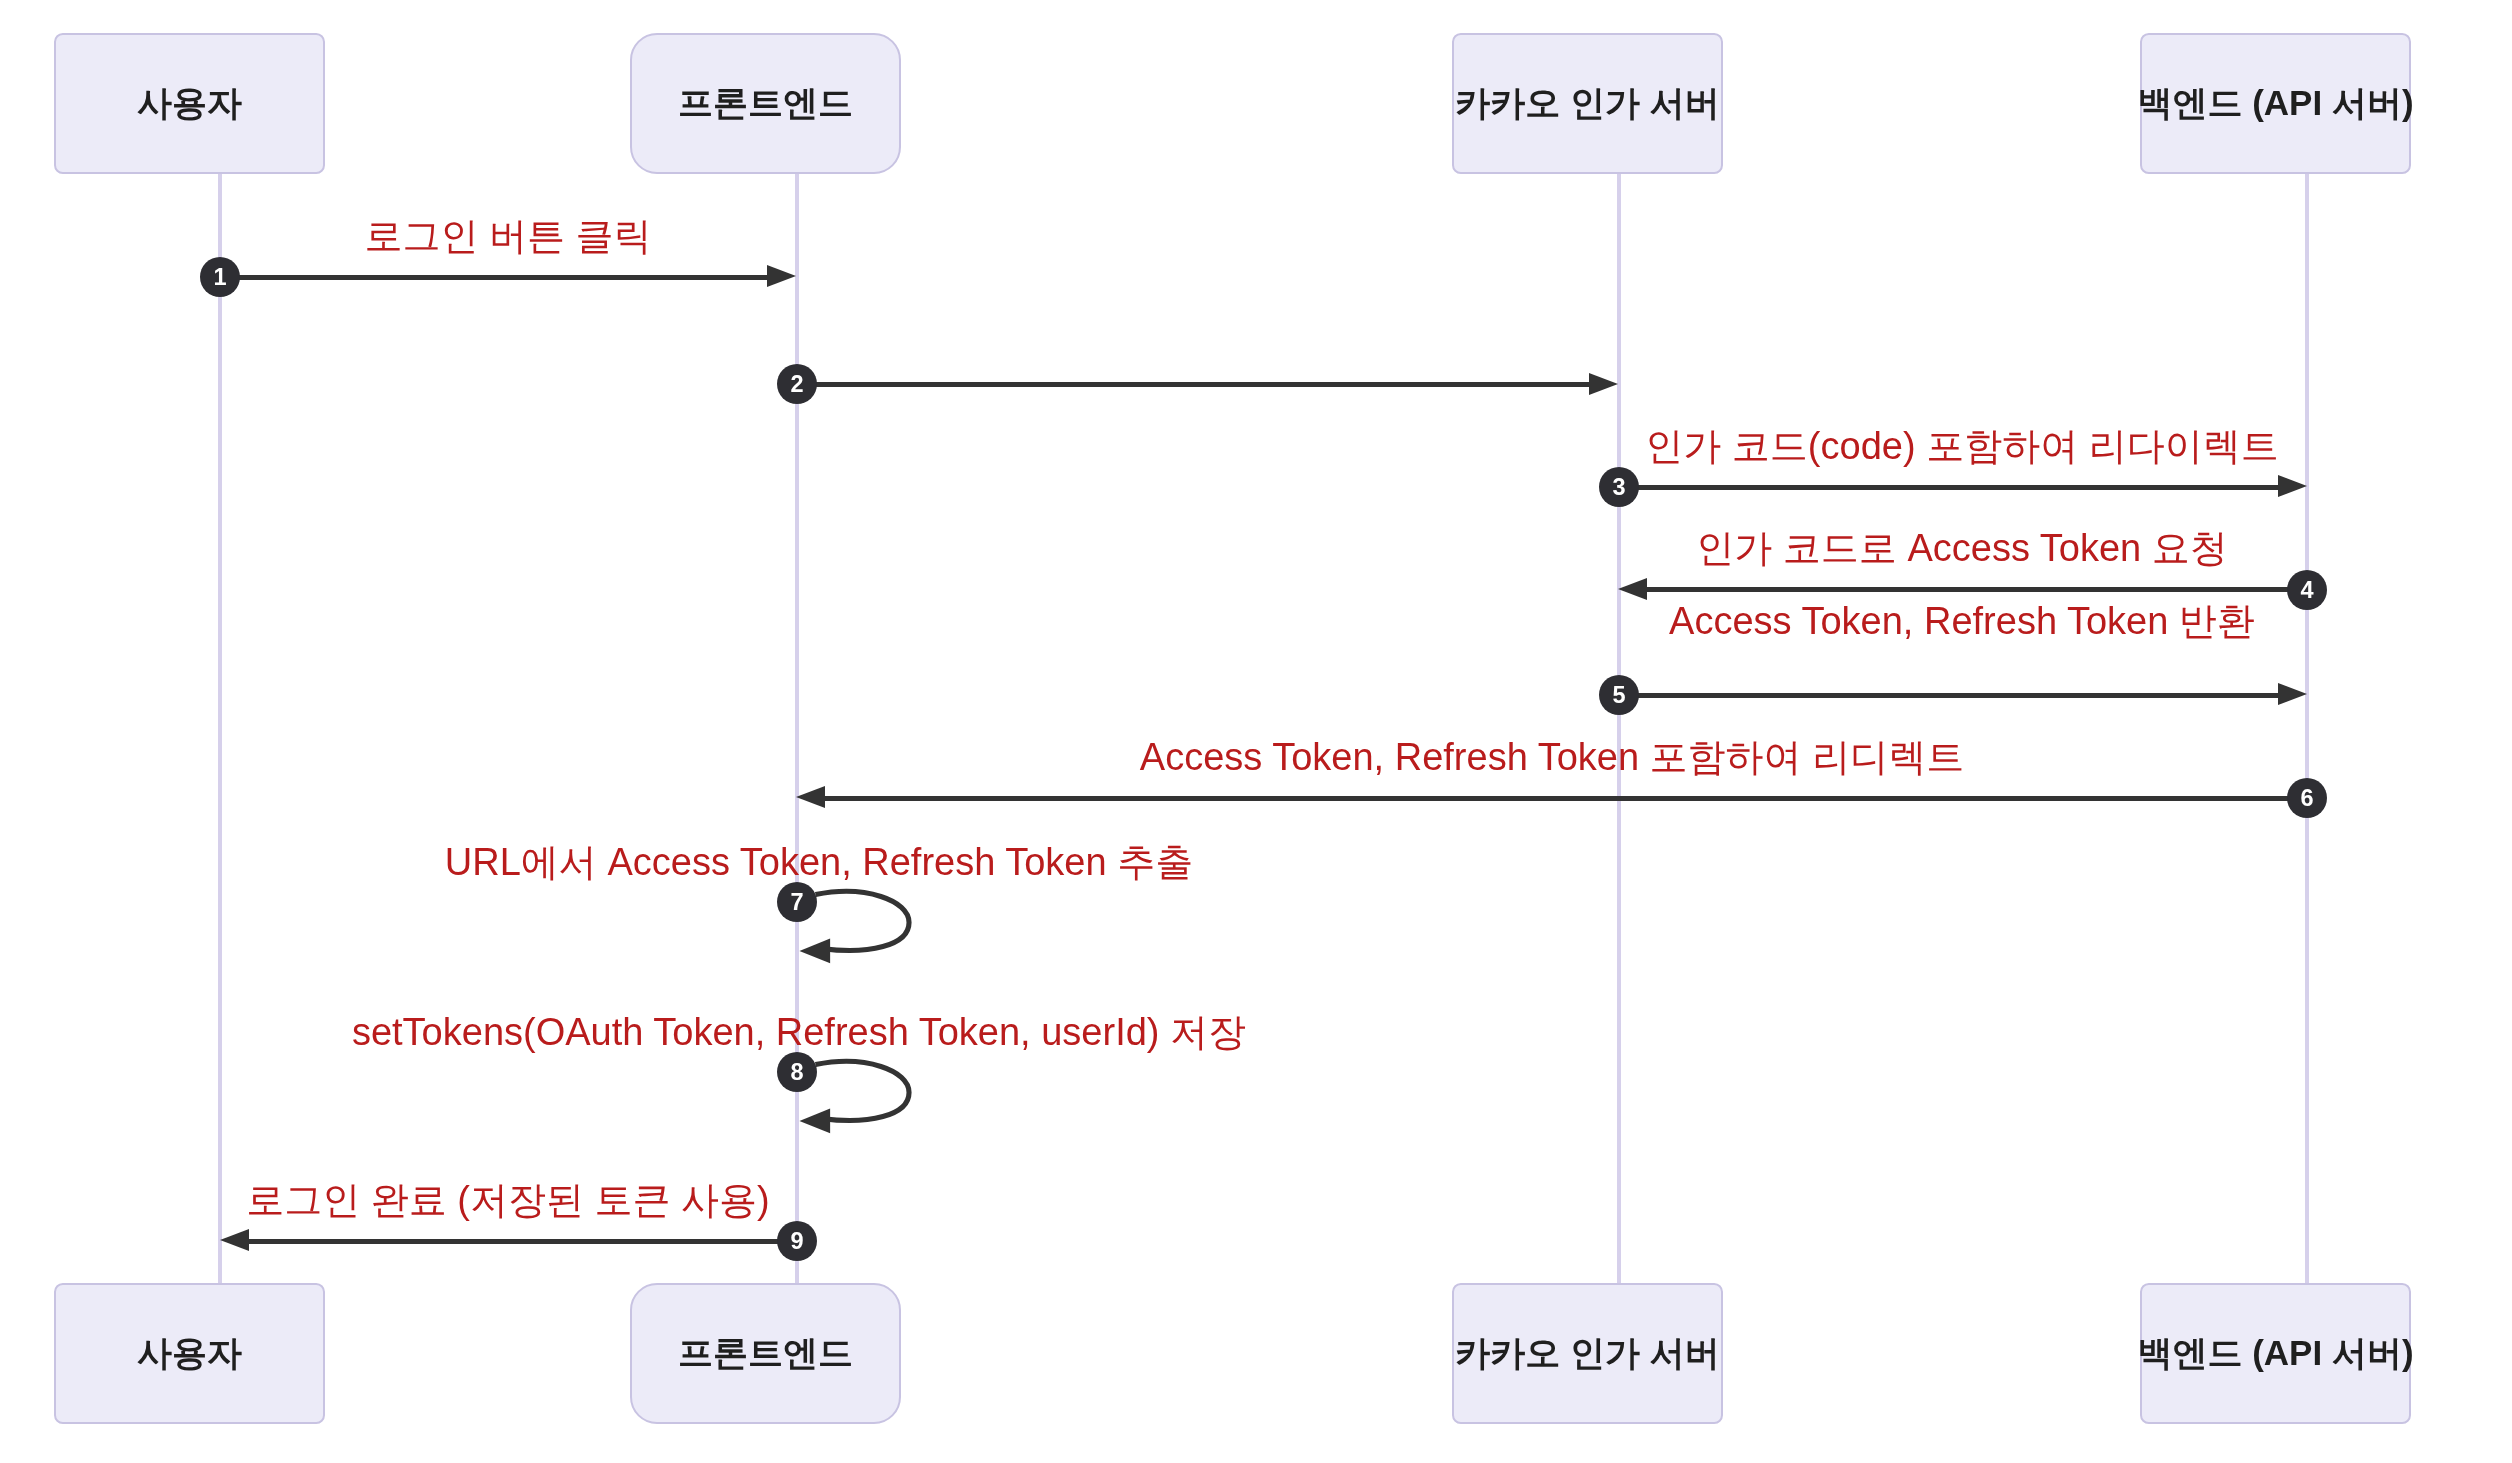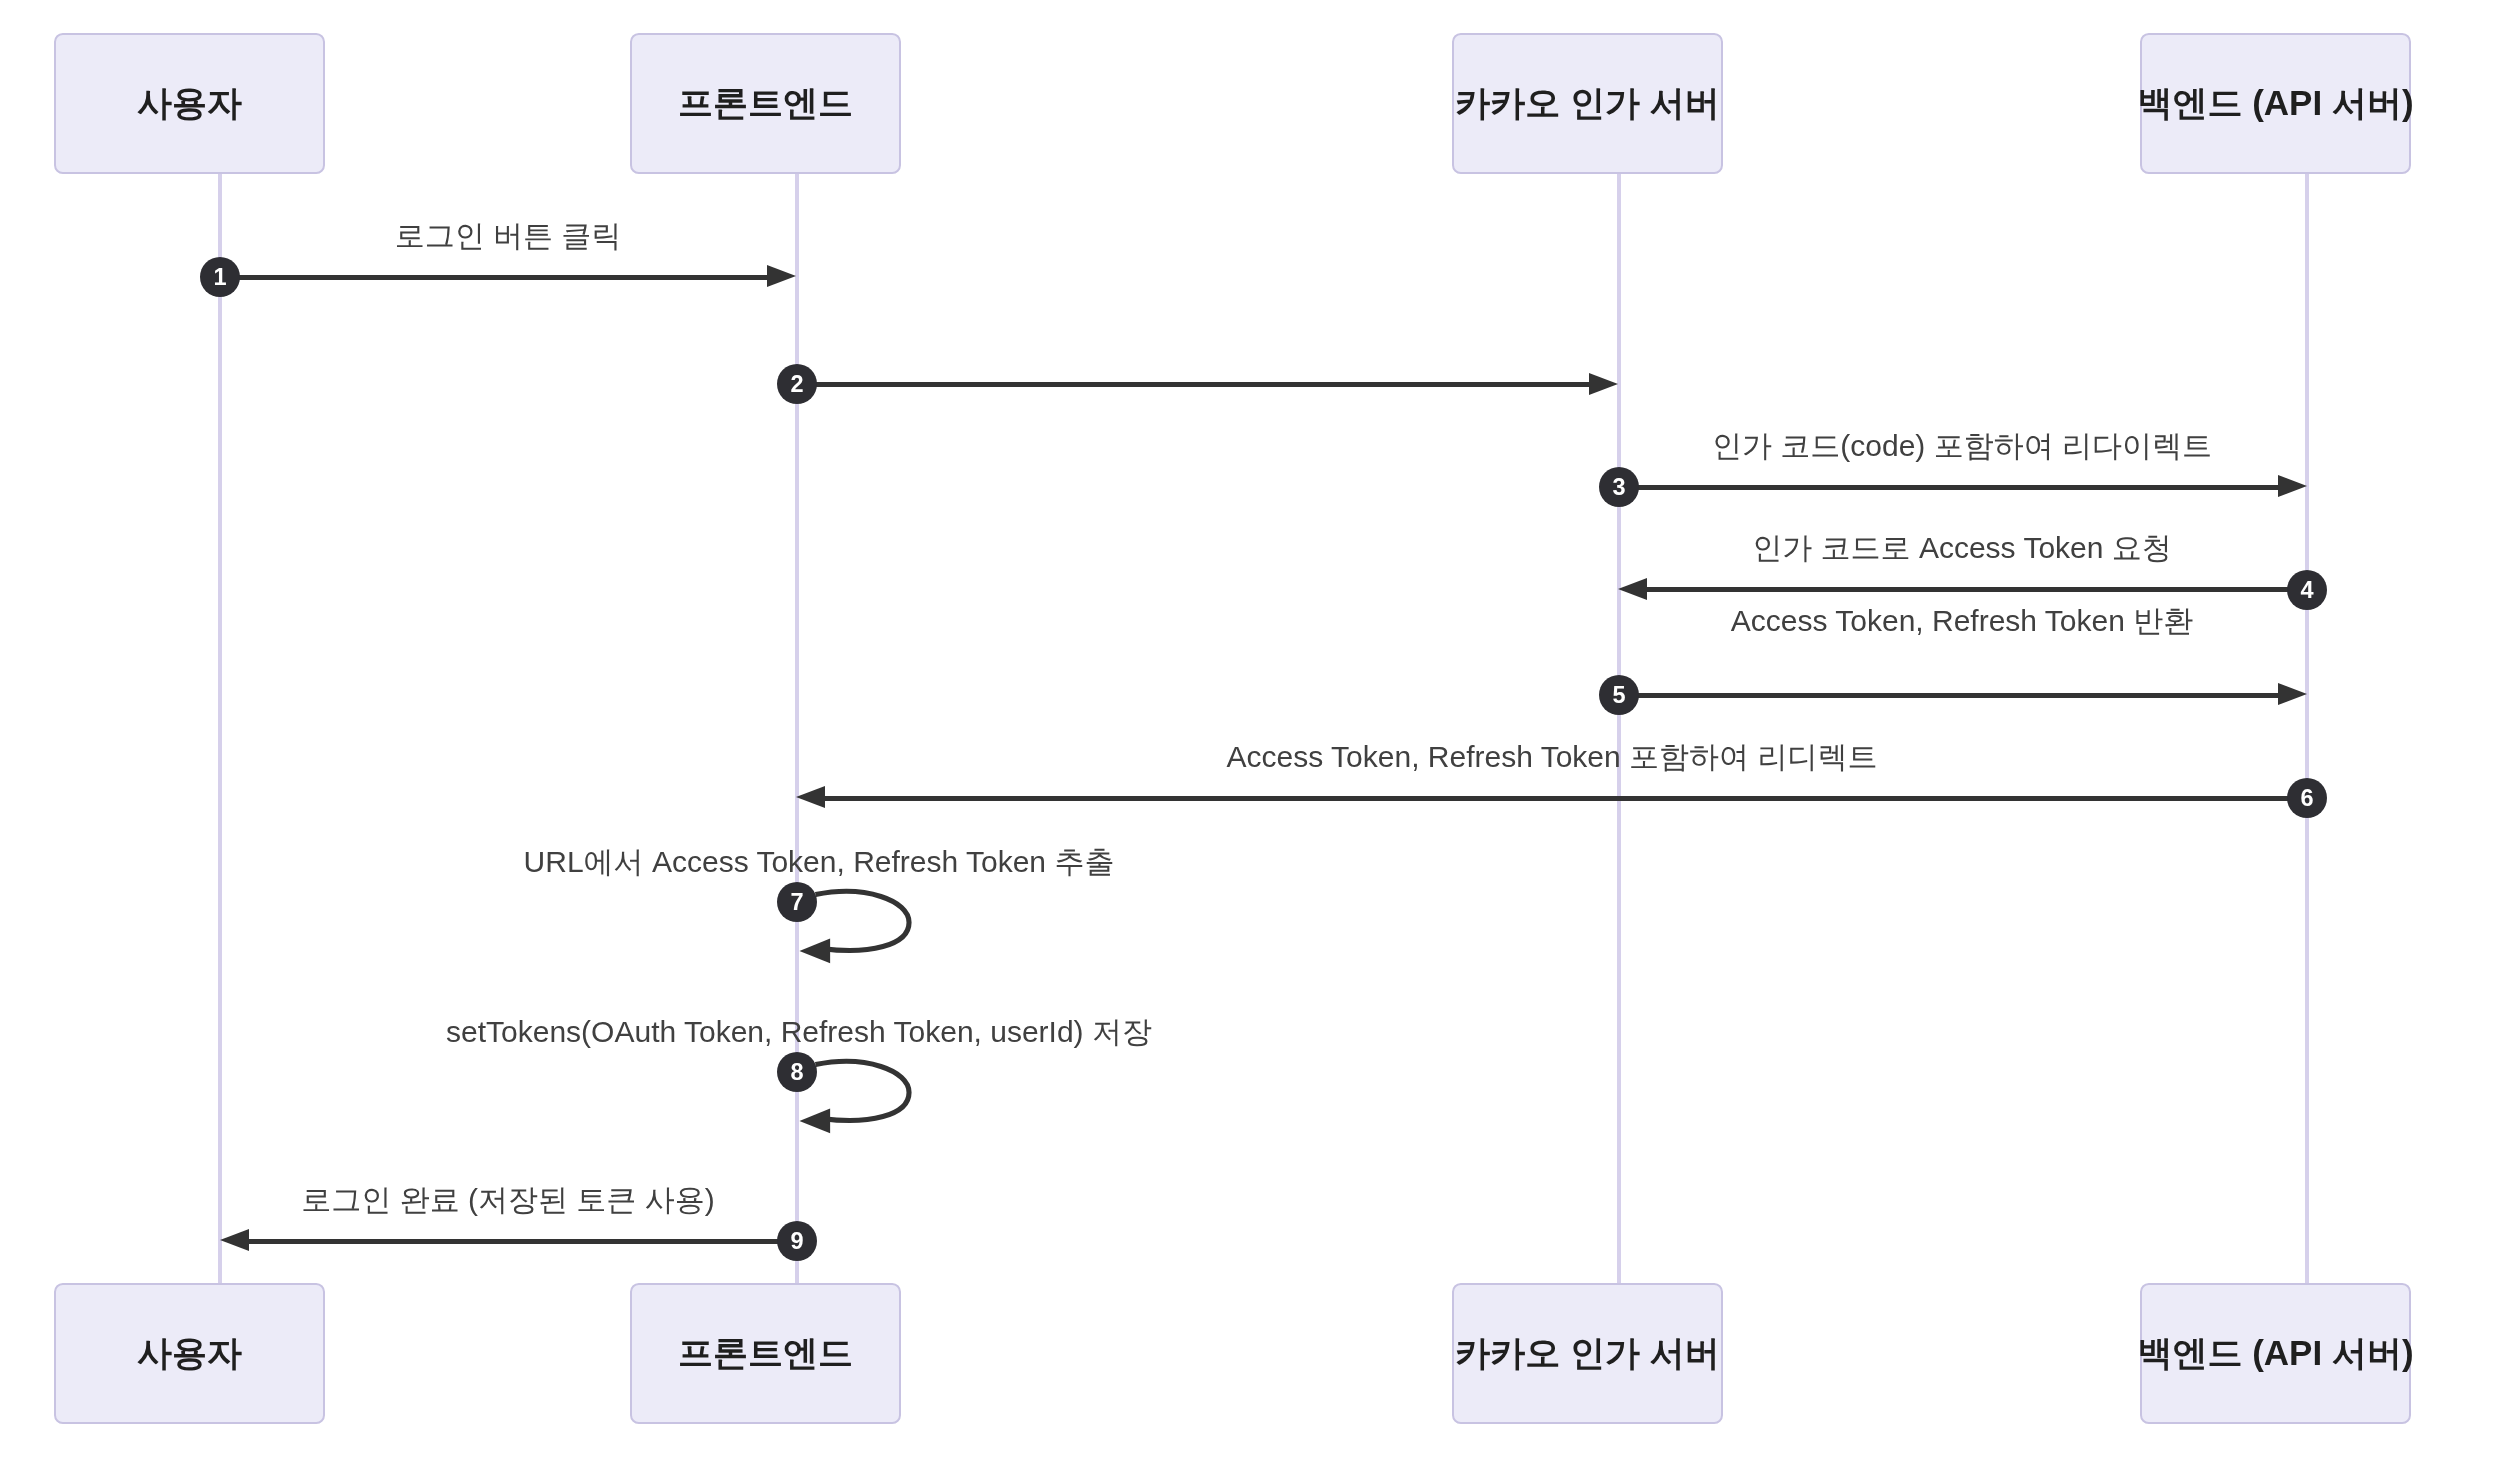--- a/index.html
+++ b/index.html
@@ -40,32 +40,32 @@
     justify-content: center;
     font-size: 35px;
     font-weight: 600;
     color: #1F1F1F;
     white-space: nowrap;
     z-index: 3;
   }
   .row-top    { top: 33px; }
   .row-bottom { top: 1283px; }
   .col-1 { left: 54px; }
-  .col-2 { left: 630px; }
+  .col-2 { left: 630px; border-radius: 27px; }
   .col-3 { left: 1452px; }
   .col-4 { left: 2140px; }
 
   
   .msg-label {
     position: absolute;
     transform: translateX(-50%);
     white-space: nowrap;
-    font-size: 30px;
+    font-size: 38px;
     line-height: 38px;
-    color: #404040;
+    color: #b91c1c;
     z-index: 4;
   }
   .msg-line {
     position: absolute;
     height: 5.1px;
     background: #333333;
     z-index: 2;
   }
   .head-r, .head-l {
     position: absolute;

